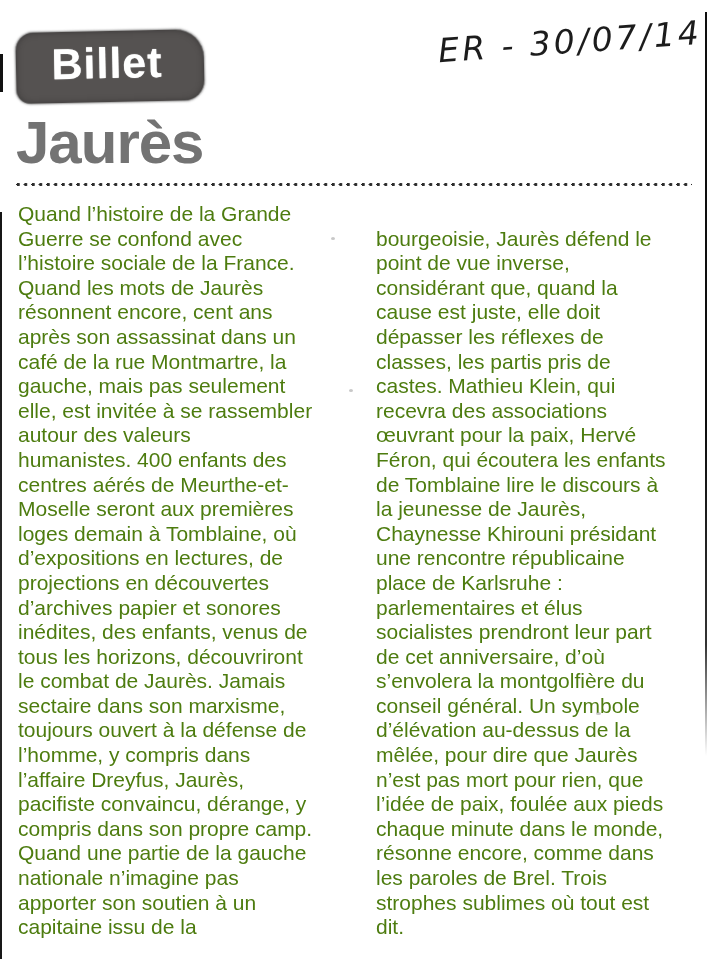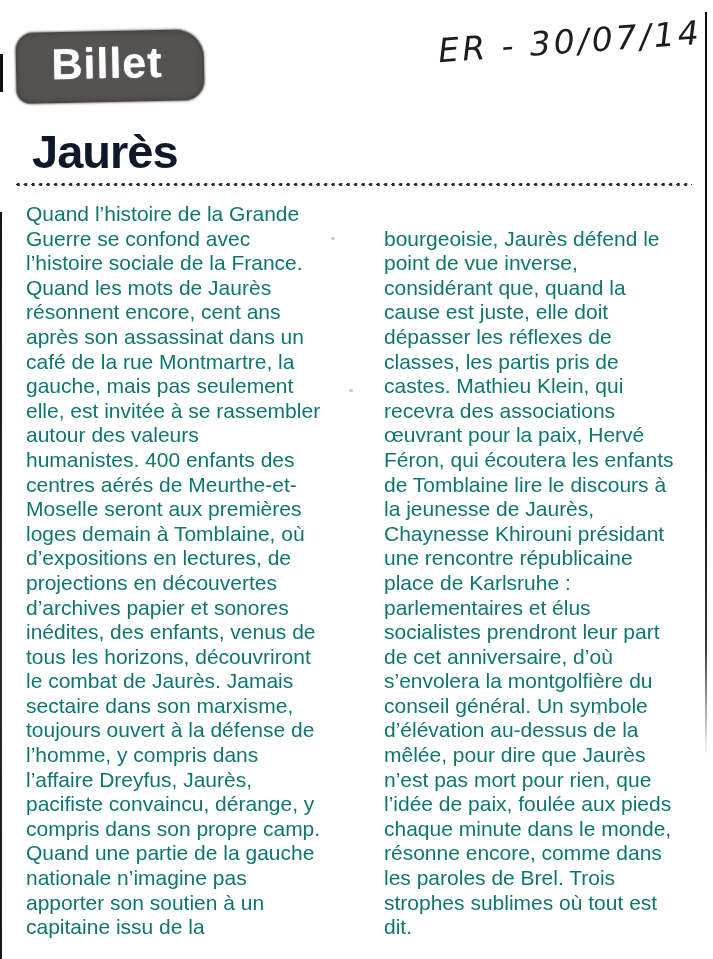--- a/index.html
+++ b/index.html
@@ -55,46 +55,45 @@
     color: #1c1c1c;
     transform: rotate(-4deg);
     white-space: nowrap;
   }
 
   
   .title {
     position: absolute;
     left: 16px;
     top: 108px;
-    margin: 16px;
-    font-size: 47px;
+    margin: 0;
+    font-size: 60px;
     font-weight: 800;
     letter-spacing: -1px;
-    color: #0f172a;
+    color: #737373;
   }
   .dotted-rule {
     position: absolute;
     left: 16px;
     top: 182px;
     width: 676px;
     height: 5px;
     background-image: radial-gradient(circle 1.7px at 2px 2.5px, #2d2d2d 95%, transparent);
     background-size: 7.5px 5px;
     background-repeat: repeat-x;
   }
 
   
   .column {
     position: absolute;
     top: 202px;
     white-space: pre-line;
     font-size: 21px;
     line-height: 24.6px;
-    color: #0f766e;
-    margin-left: 8px;
+    color: #4d7c0f;
   }
   .col-left  { left: 18px;  width: 348px; }
   .col-right { left: 376px; width: 322px; }
 
   
   .edge-right-line {
     position: absolute;
     left: 705px; top: 12px;
     width: 2px; height: 744px;
     background: linear-gradient(to bottom, #0e0e0e 55%, #333 85%, rgba(51,51,51,0));

